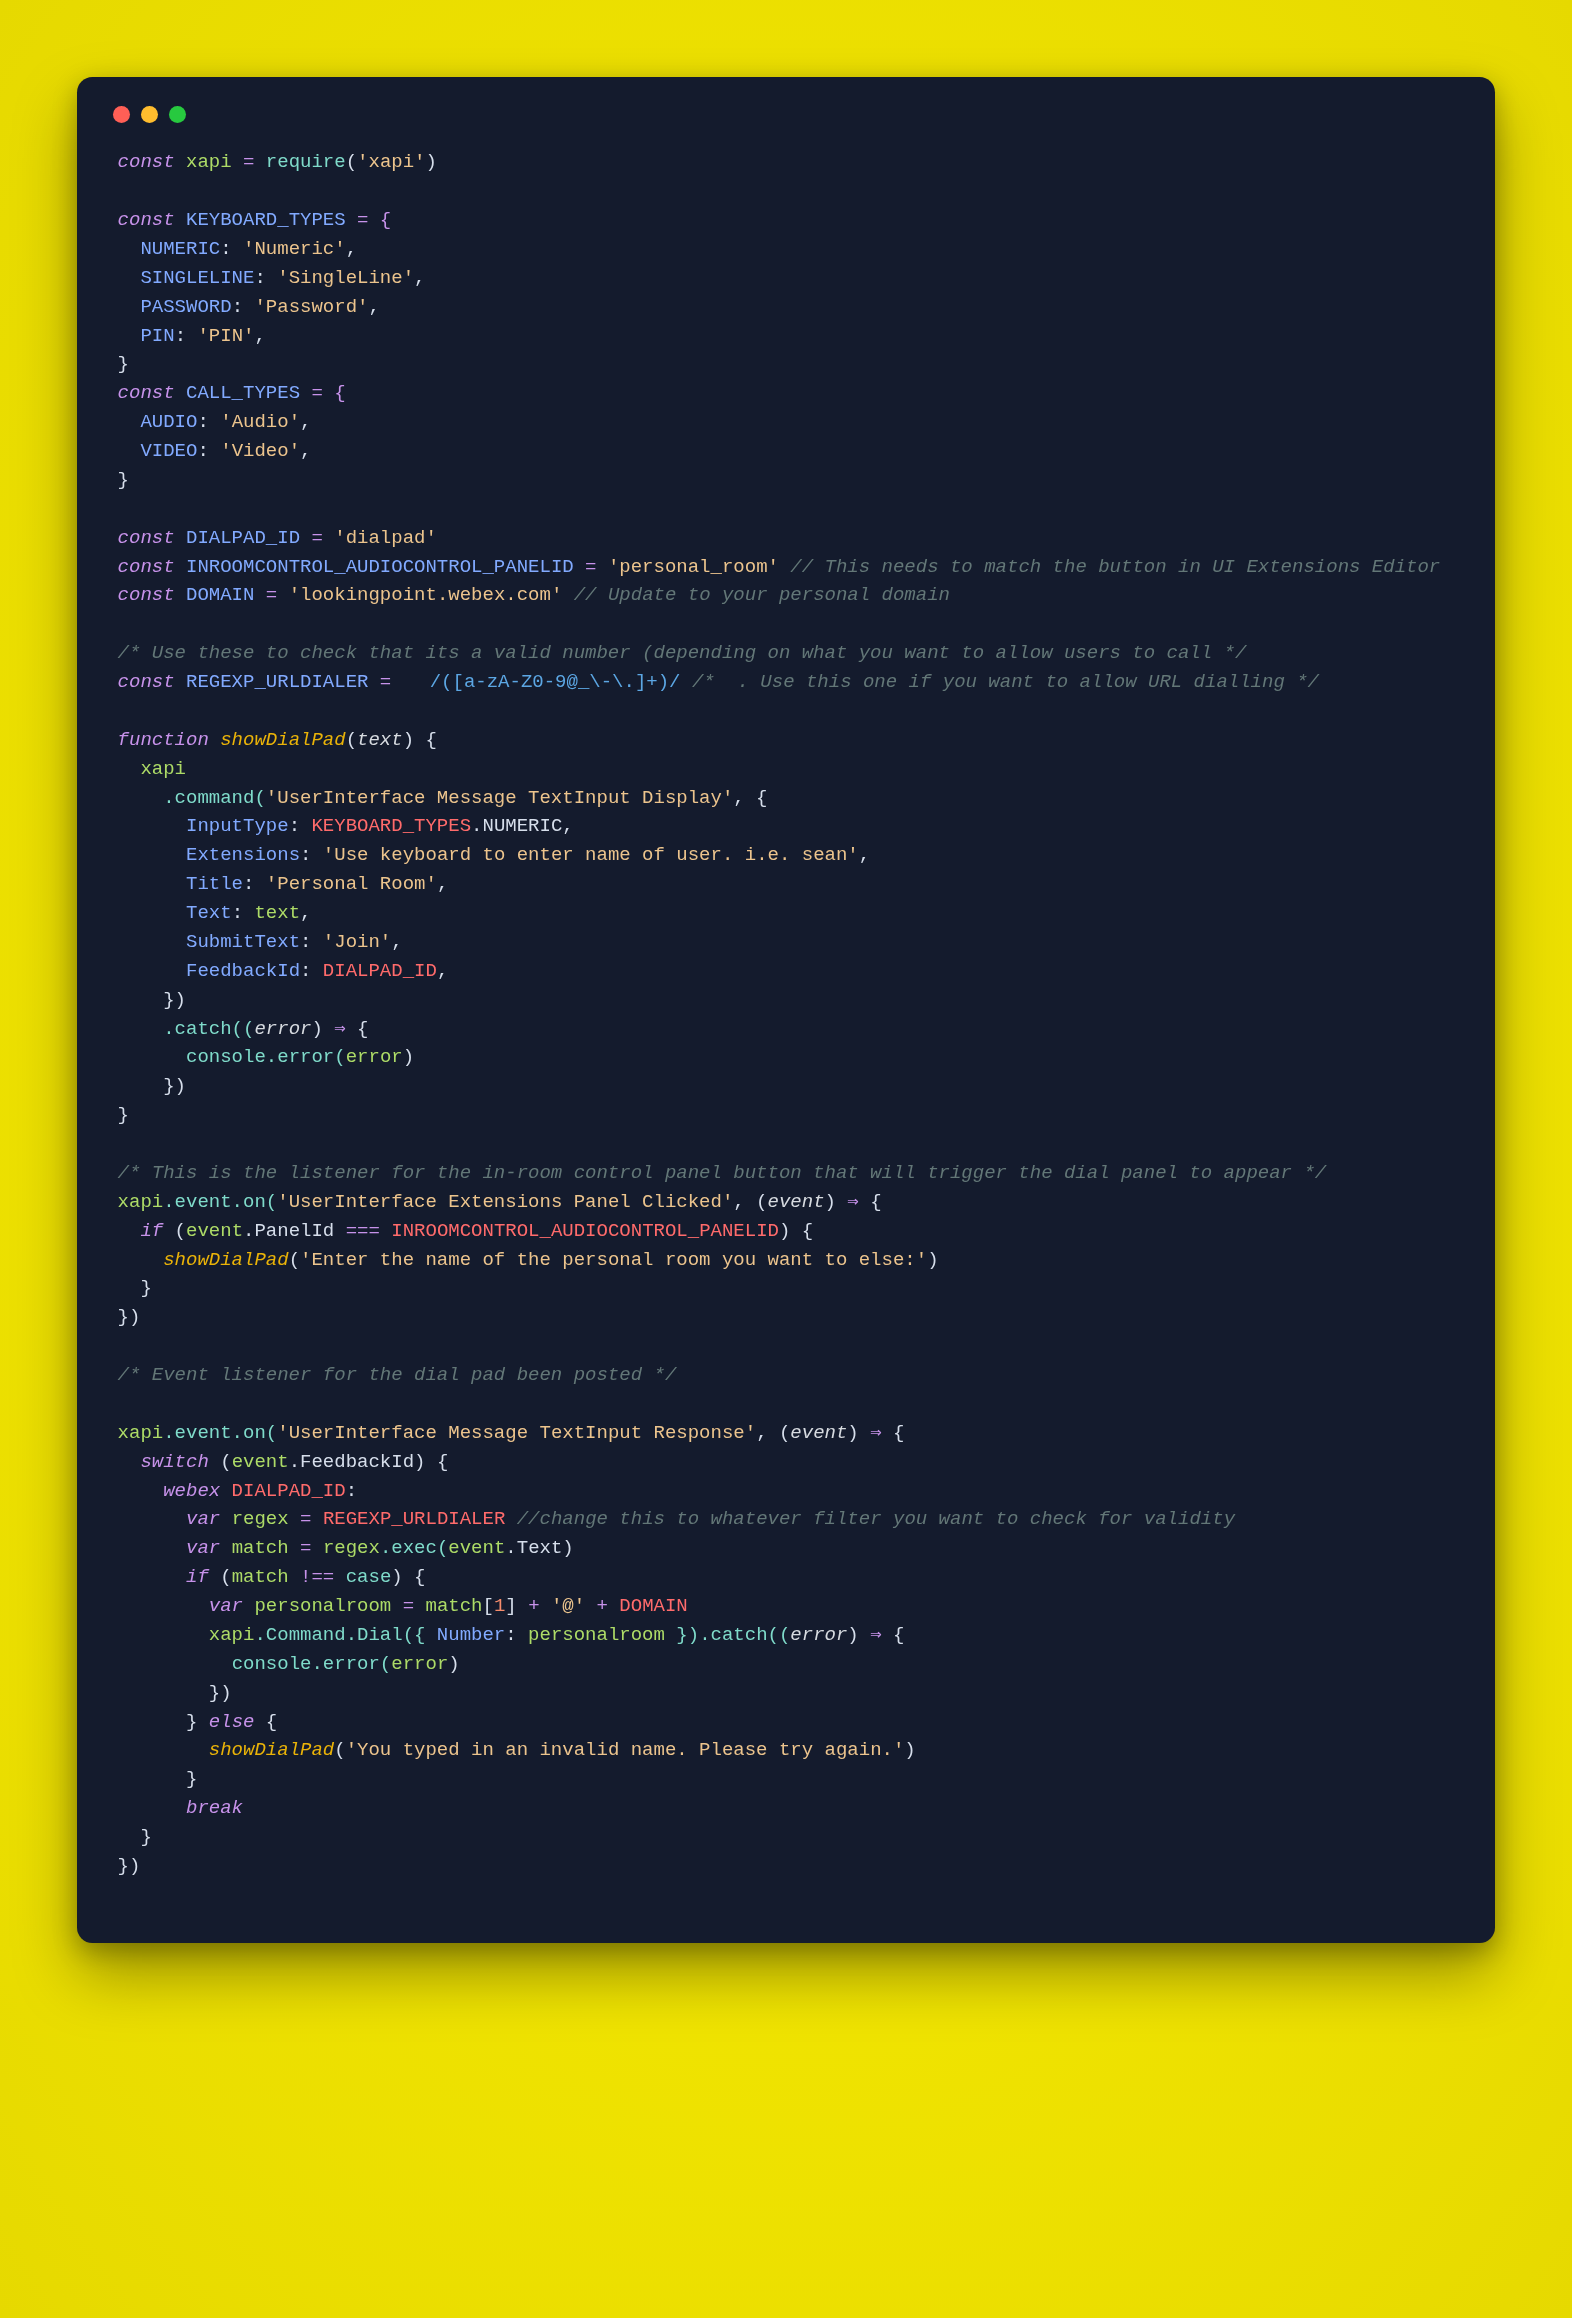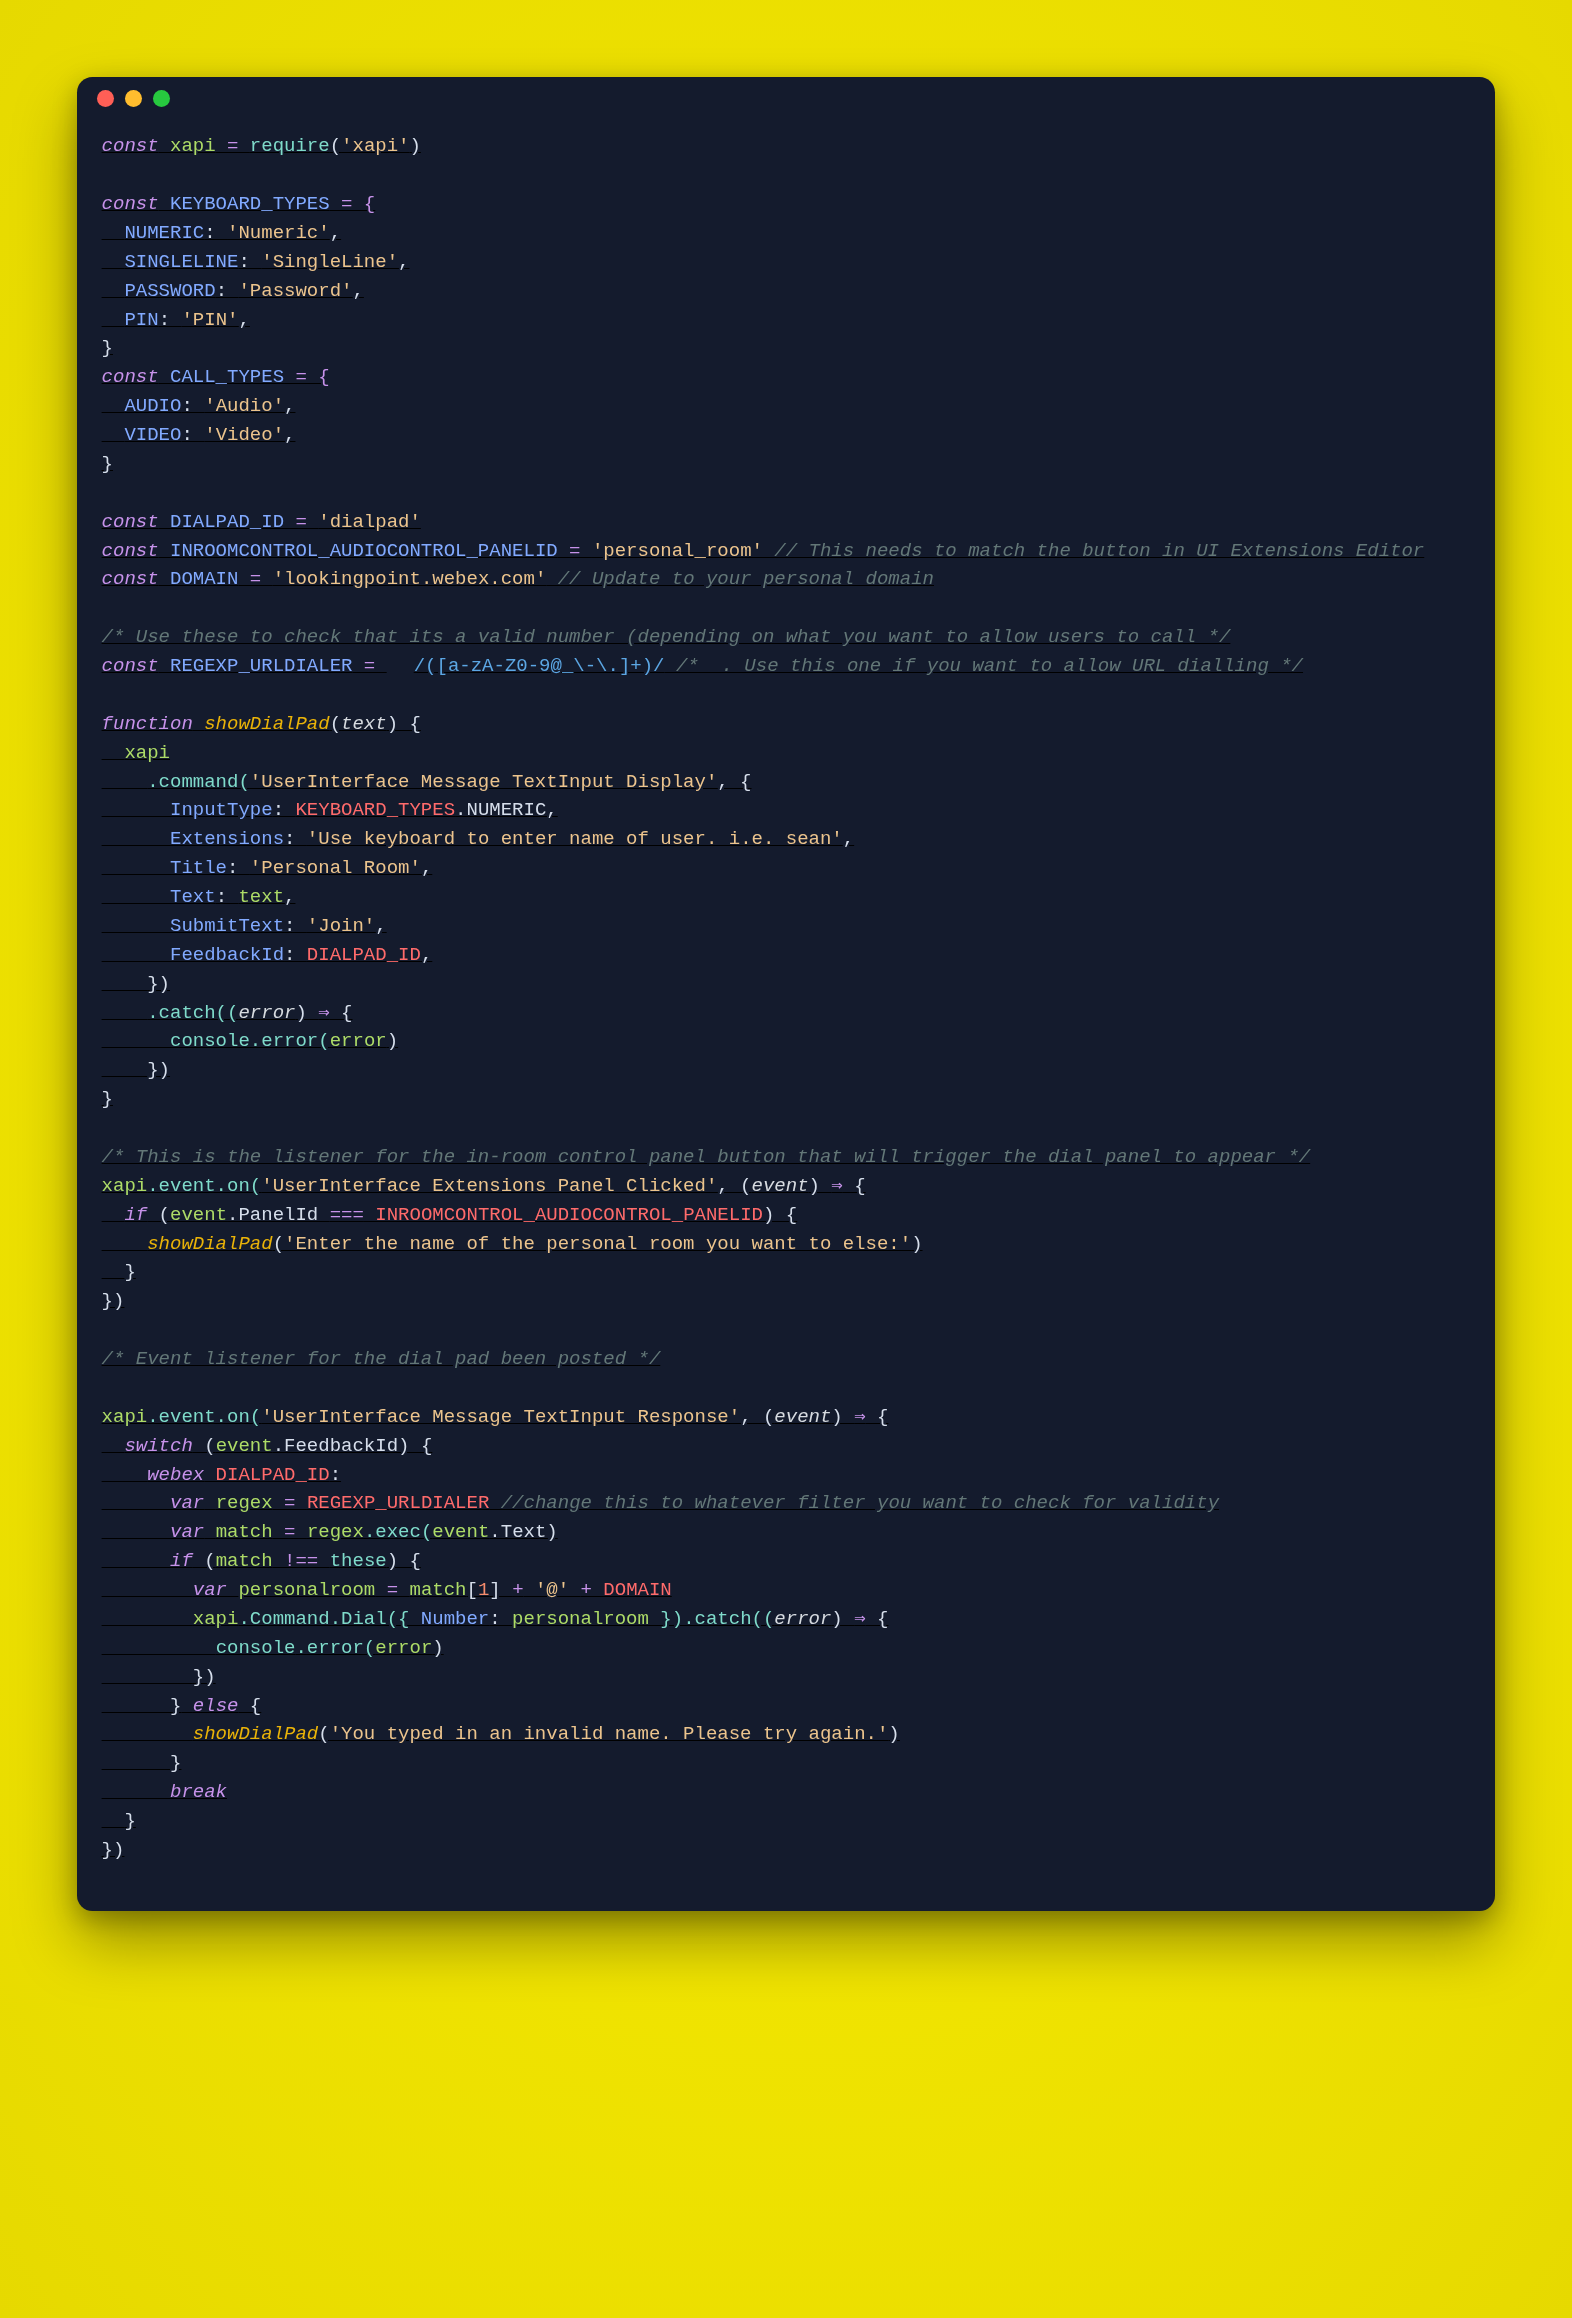--- a/index.html
+++ b/index.html
@@ -8,23 +8,22 @@
     background: #f2e600;
     background: radial-gradient(ellipse at center, #fff200 0%, #f2e600 40%, #e6d900 100%);
     padding: 77px;
     font-family: ui-monospace, "SF Mono", "Menlo", "Consolas", "Liberation Mono", monospace;
     min-height: 2319px;
   }
   .window {
     background: #141b2d;
     border-radius: 15.4px;
     box-shadow: 0 31px 62px rgba(0,0,0,0.35), 0 7.7px 23px rgba(0,0,0,0.25);
-    padding: 0;
+    padding: 16px;
     overflow: hidden;
-    text-decoration: underline;
   }
   .titlebar {
     height: 43px;
     display: flex;
     align-items: center;
     padding: 0 20px;
     gap: 10.8px;
   }
   .dot {
     width: 17px; height: 17px; border-radius: 50%;
@@ -109,21 +108,21 @@
   <span class="pun">}</span>
 <span class="pun">})</span>
 
 <span class="cm">/* Event listener for the dial pad been posted */</span>
 
 <span class="id">xapi</span><span class="prop">.event.on(</span><span class="str">'UserInterface Message TextInput Response'</span><span class="pun">, (</span><span class="prm">event</span><span class="pun">) </span><span class="op">⇒</span><span class="pun"> {</span>
   <span class="kw">switch</span><span class="pun"> (</span><span class="id">event</span><span class="pun">.FeedbackId) {</span>
     <span class="kw">webex</span><span class="con"> DIALPAD_ID</span><span class="pun">:</span>
       <span class="kw">var</span> <span class="id">regex</span><span class="op"> = </span><span class="con">REGEXP_URLDIALER</span><span class="cm"> //change this to whatever filter you want to check for validity</span>
       <span class="kw">var</span> <span class="id">match</span><span class="op"> = </span><span class="id">regex</span><span class="prop">.exec(</span><span class="id">event</span><span class="pun">.Text)</span>
-      <span class="kw">if</span><span class="pun"> (</span><span class="id">match</span><span class="op"> !== </span><span class="req">these</span><span class="pun">) {</span>
+      <span class="kw">if</span><span class="pun"> (</span><span class="id">match</span><span class="op"> !== </span><span class="req">case</span><span class="pun">) {</span>
         <span class="kw">var</span> <span class="id">personalroom</span><span class="op"> = </span><span class="id">match</span><span class="pun">[</span><span class="num">1</span><span class="pun">] </span><span class="op">+</span><span class="str"> '@' </span><span class="op">+</span><span class="con"> DOMAIN</span>
         <span class="id">xapi</span><span class="prop">.Command.Dial({ </span><span class="def">Number</span><span class="pun">: </span><span class="id">personalroom</span><span class="prop"> }).catch((</span><span class="prm">error</span><span class="pun">) </span><span class="op">⇒</span><span class="pun"> {</span>
           <span class="gbl">console</span><span class="prop">.error(</span><span class="id">error</span><span class="pun">)</span>
         <span class="pun">})</span>
       <span class="pun">}</span> <span class="kw">else</span><span class="pun"> {</span>
         <span class="fn">showDialPad</span><span class="pun">(</span><span class="str">'You typed in an invalid name. Please try again.'</span><span class="pun">)</span>
       <span class="pun">}</span>
       <span class="kw">break</span>
   <span class="pun">}</span>
 <span class="pun">})</span>

